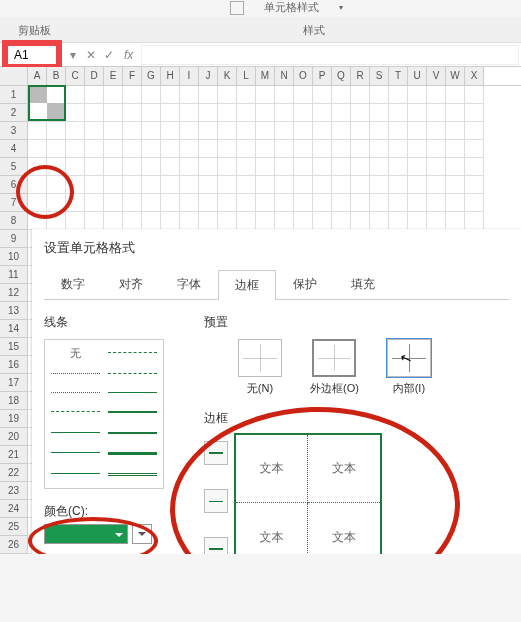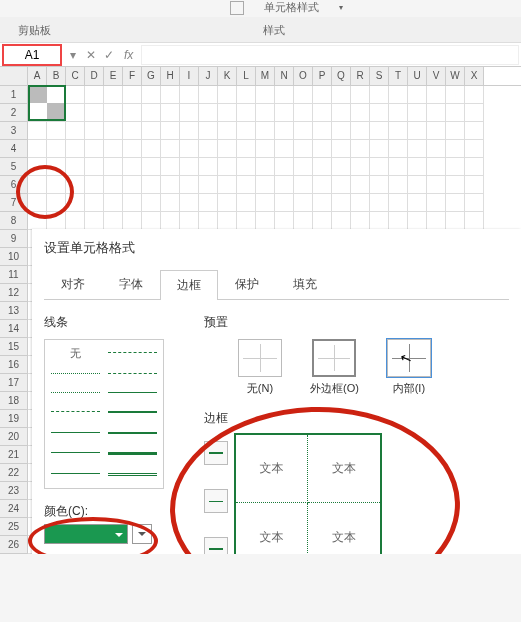--- a/index.html
+++ b/index.html
@@ -1,22 +1,22 @@
 <!DOCTYPE html>
 <html><head>
 <meta charset="utf-8">
 <style>
   * { box-sizing: border-box; margin:0; padding:0; font-family: "Microsoft YaHei", Arial, sans-serif; }
   body { background:#f5f5f5; font-size:12px; color:#333; }
-  .ribbon { background:#f0f0f0; padding:4px 8px 2px; border-bottom:1px solid #ddd; display:flex; gap:52px; }
+  .ribbon { background:#f0f0f0; padding:4px 8px 2px; border-bottom:1px solid #ddd; display:flex; gap:92px; }
   .ribbon-group { text-align:center; font-size:11px; color:#666; padding:2px 10px; }
   .ribbon-cell-fmt { display:flex; align-items:center; gap:20px; font-size:11px; color:#666; }
   .tiny-icon { width:14px; height:14px; border:1px solid #aaa; display:inline-block; }
   .namebar { display:flex; align-items:center; border-bottom:1px solid #ccc; background:#fff; height:24px; }
-  .namebox { width:60px; padding:2px 6px; border:2px solid #ef4444; margin:2px; font-size:12px;text-align:center; }
+  .namebox { width:60px; padding:2px 6px; border:6px solid #ef4444; margin:2px; font-size:12px; }
   .nb-btn { width:18px; text-align:center; color:#888; cursor:pointer; }
   .fx { font-style:italic; color:#888; padding:0 6px; }
   .formula { flex:1; border:1px solid #eee; height:20px; margin:2px; }
   .sheet { position:relative; background:#fff; }
   .colhdr { display:flex; border-bottom:1px solid #ccc; }
   .corner { width:28px; height:18px; background:#eee; border-right:1px solid #ccc; }
   .colhdr .c { width:19px; height:18px; background:#eee; border-right:1px solid #ccc; text-align:center; font-size:10px; color:#555; line-height:18px; }
   .rows { }
   .row { display:flex; height:18px; }
   .rhdr { width:28px; background:#eee; border-right:1px solid #ccc; border-bottom:1px solid #ccc; text-align:center; font-size:10px; color:#555; line-height:18px; }
@@ -846,20 +846,21 @@
     <div class="q q1"></div>
       <div class="q q2"></div>
       <div class="q q3"></div>
       <div class="q q4"></div>
   </div>
   <div class="circle1"></div>
 
   <div class="dialog">
     <div class="dlg-title">设置单元格格式</div>
     <div class="tabs">
+      <div class="tab">数字</div>
       <div class="tab">对齐</div>
       <div class="tab">字体</div>
       <div class="tab active">边框</div>
       <div class="tab">保护</div>
       <div class="tab">填充</div>
     </div>
 
     <div class="panel">
       <div class="left">
         <div class="sect-label">线条</div>

